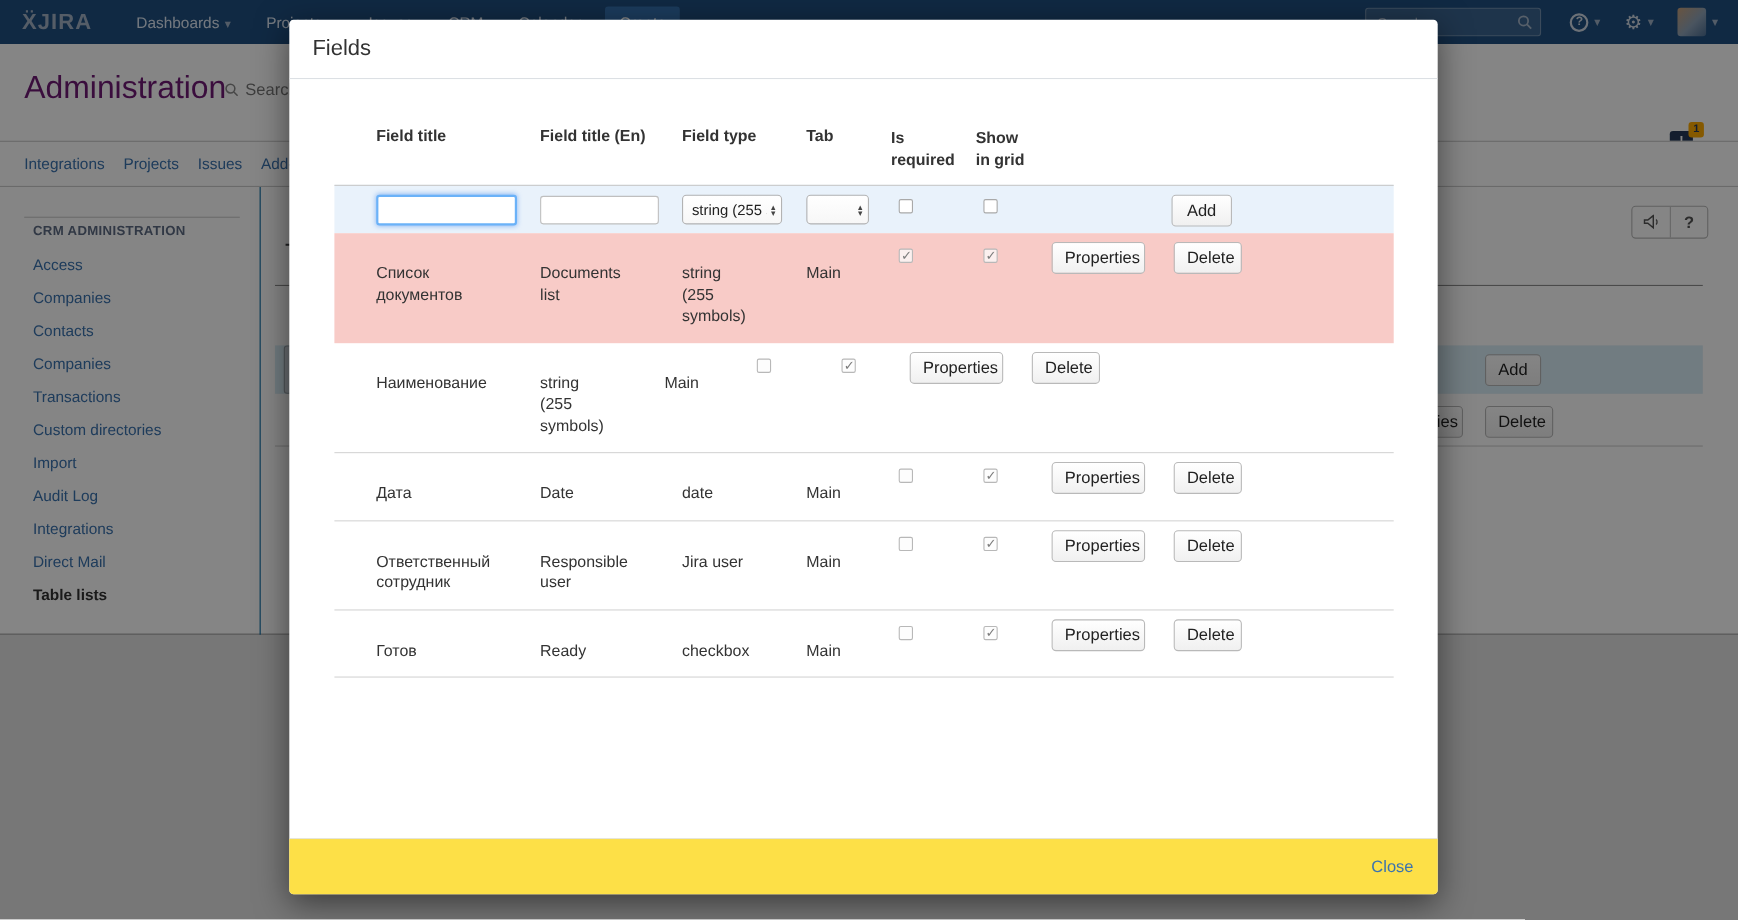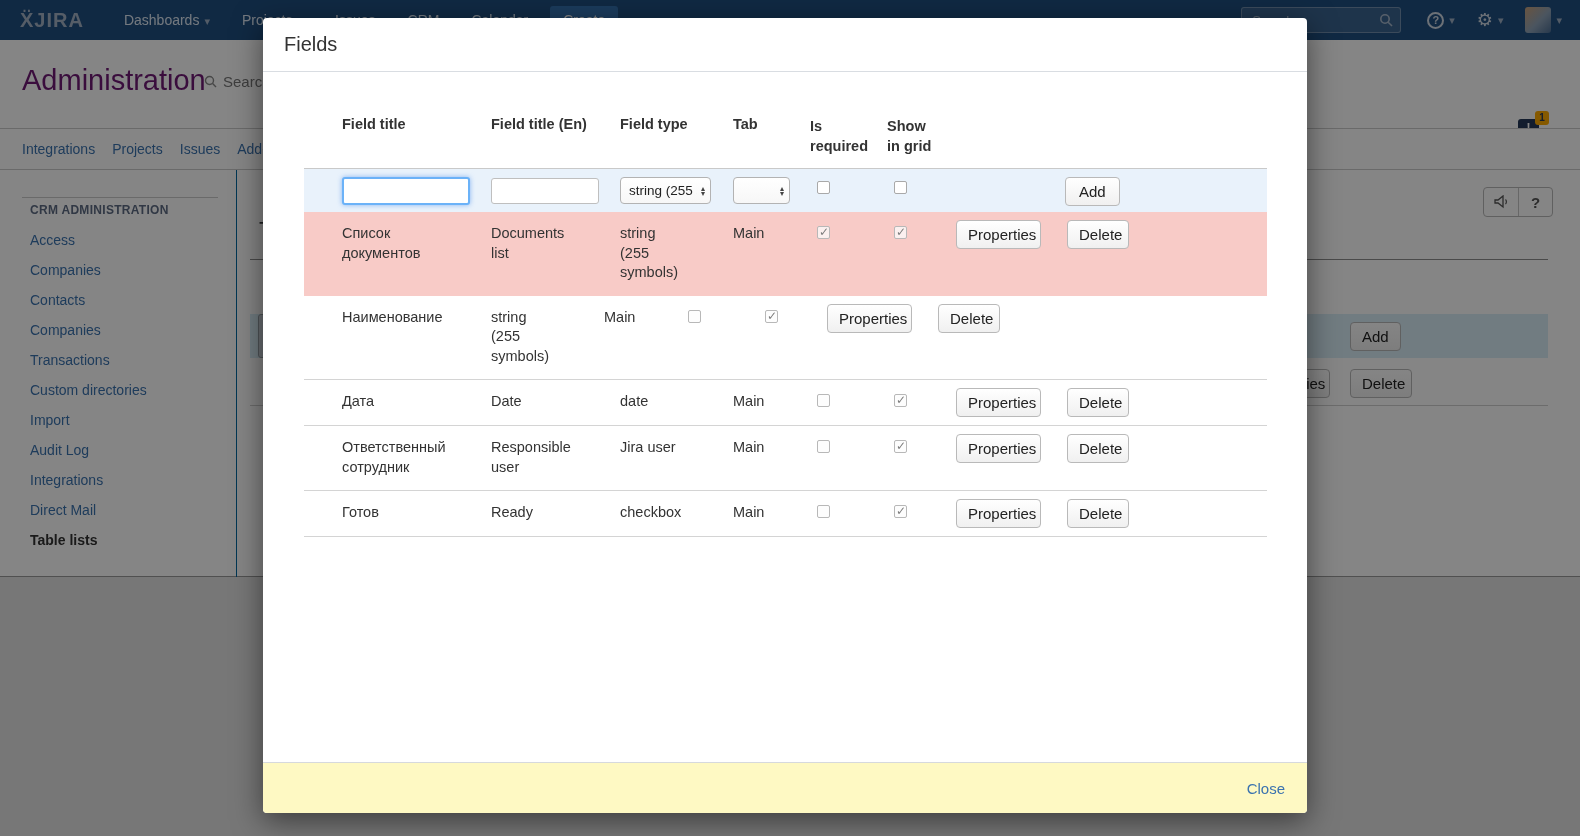--- a/index.html
+++ b/index.html
@@ -61,21 +61,21 @@
   .bg-tools{position:absolute;left:1483px;top:17px;display:flex;border:1px solid #b9b9b9;border-radius:4px;background:#fff;height:30px;}
   .bg-tool{width:34px;display:flex;align-items:center;justify-content:center;color:#555;font-size:15px;font-weight:bold;}
   .bg-tool + .bg-tool{border-left:1px solid #c5c5c5;}
 
   
   .overlay{position:absolute;top:0;left:0;width:1580px;height:836px;background:rgba(0,0,0,0.48);z-index:10;}
 
   
   .modal{position:absolute;left:263px;top:18px;width:1044px;height:795px;background:#fff;border-radius:4px;box-shadow:0 8px 30px rgba(0,0,0,.5);z-index:20;}
   .modal-header{height:54px;border-bottom:1px solid #d9dde2;display:flex;align-items:center;padding-left:21px;font-size:20px;color:#333;border-radius:4px 4px 0 0;}
-  .modal-footer{position:absolute;bottom:0;left:0;width:100%;height:51px;background:#fef9c3;border-top:1px solid #d6d9dd;border-radius:0 0 4px 4px;display:flex;align-items:center;justify-content:flex-end;padding-right:22px;}
+  .modal-footer{position:absolute;bottom:0;left:0;width:100%;height:51px;background:#fde047;border-top:1px solid #d6d9dd;border-radius:0 0 4px 4px;display:flex;align-items:center;justify-content:flex-end;padding-right:22px;}
   .close-link{color:var(--link);font-size:15px;text-decoration:none;cursor:pointer;}
 
   
   .ftable{position:absolute;left:41px;top:82px;width:963px;font-size:14.5px;}
   .frow{display:flex;}
   .col-drag{width:34px;}
   .col-title{width:149px;padding-left:4px;}
   .col-en{width:129px;padding-left:4px;}
   .col-type{width:113px;padding-left:4px;}
   .col-tab{width:77px;padding-left:4px;}
@@ -103,21 +103,21 @@
   .cb.dis{border-color:#b8b8b8;background:rgba(252,252,252,.75);}
   .cb.checked::after{content:"✓";position:absolute;left:1px;top:-2px;font-size:12px;color:#7d7d7d;}
 
   .btn{display:inline-block;background:linear-gradient(#ffffff,#f0f0f0);border:1px solid #b9b9b9;border-radius:4px;font-size:15px;color:#222;height:29px;line-height:21px;padding:3px 11px;text-align:center;cursor:pointer;font-family:inherit;}
   .btn-add{margin-left:117px;margin-top:8px;padding:3px 13px;}
 
   .fdata{color:#333;}
   .fdata.hl{background:var(--row_highlight);}
   .fdata.bt{border-top:1px solid #d4d4d4;}
   .fdata.bb{border-bottom:1px solid #d4d4d4;}
-  .fdata > div{padding-top:12px;padding-bottom:13px;}
+  .fdata > div{padding-top:28px;padding-bottom:13px;}
   .fdata .col-drag{padding-top:10px;}
   .drag{width:11px;height:38px;margin-left:7px;background-image:radial-gradient(circle,#a7a7a7 1px,transparent 1.4px);background-size:4px 5.5px;cursor:grab;}
   .fdata .col-req,.fdata .col-grid{padding-left:11px;padding-top:14px;}
   .fdata .col-act{padding-top:8px;padding-bottom:8px;}
   .btn-props{margin-left:8px;width:85px;}
   .btn-del{margin-left:22px;width:62px;}
 </style>
 </head>
 <body>
 

